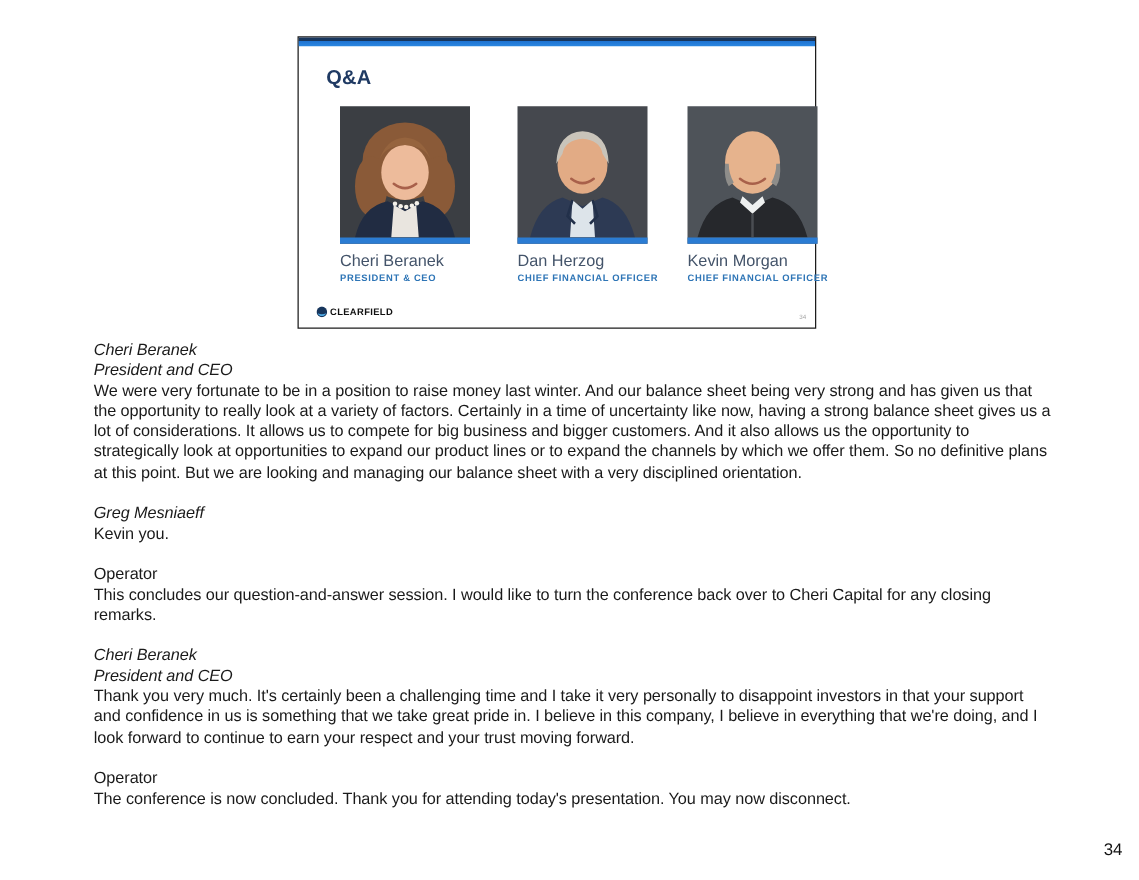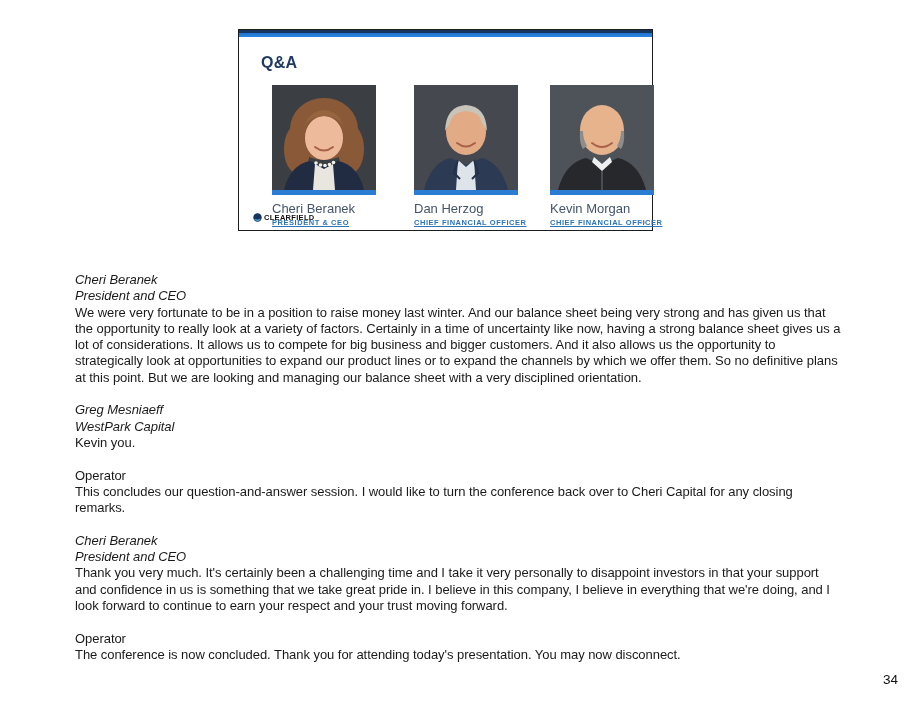--- a/index.html
+++ b/index.html
@@ -11,21 +11,21 @@
   }
   *{ margin:0; padding:0; box-sizing:border-box; }
   html,body{ background:#ffffff; }
   body{
     width:911px; height:704px; position:relative; overflow:hidden;
     font-family:"Liberation Sans", sans-serif; color:var(--ink);
   }
 
   
   .slide{
-    position:absolute; left:238px; top:29px; width:415px; height:202px;
+    position:absolute; left:238px; top:29px; width:415px; height:234px;
     background:#ffffff; border:1px solid #1c1c1c;
   }
   .slide-topbar{
     position:absolute; left:0; top:0; width:100%; height:7px;
     background:linear-gradient(to bottom, #17365d 0%, #17365d 42%, #1e73d2 42%, #2b87e0 100%);
   }
   .slide-title{
     position:absolute; left:22px; top:24px;
     font-size:16px; font-weight:bold; color:var(--navy); letter-spacing:0.2px;
   }
@@ -36,21 +36,21 @@
   .photo{
     width:104px; height:110px; overflow:hidden;
     border-bottom:5px solid var(--accent);
   }
   .photo svg{ display:block; width:104px; height:105px; }
   .person-name{
     margin-top:6px; font-size:13px; color:var(--name-color); white-space:nowrap;
   }
   .person-role{
     margin-top:2px; font-size:7.5px; font-weight:bold; color:var(--role-blue);
-    letter-spacing:0.55px; white-space:nowrap;text-decoration:underline;
+    letter-spacing:0.55px; white-space:nowrap;
   }
   .slide-footer{
     position:absolute; left:0; bottom:0; width:100%; height:24px;
   }
   .logo{ position:absolute; left:14px; bottom:8px; display:flex; align-items:flex-start; gap:2px; }
   .logo svg{ width:9px; height:9px; display:block; }
   .logo-text{ font-size:7.5px; font-weight:bold; color:#101010; letter-spacing:0.3px; }
   .slide-num{ position:absolute; right:7px; bottom:5px; font-size:5px; color:#a8a8a8; }
 
   
@@ -146,21 +146,20 @@
   <div class="transcript">
 
     <div class="block italic-speaker">
       <div class="speaker-line">Cheri Beranek</div>
       <div class="speaker-line">President and CEO</div>
       <div class="speech">We were very fortunate to be in a position to raise money last winter. And our balance sheet being very strong and has given us that the opportunity to really look at a variety of factors. Certainly in a time of uncertainty like now, having a strong balance sheet gives us a lot of considerations. It allows us to compete for big business and bigger customers. And it also allows us the opportunity to strategically look at opportunities to expand our product lines or to expand the channels by which we offer them. So no definitive plans at this point. But we are looking and managing our balance sheet with a very disciplined orientation.</div>
     </div>
 
     <div class="block italic-speaker">
       <div class="speaker-line">Greg Mesniaeff</div>
-      <div class="speaker-line">WestPark Capital</div>
       <div class="speech">Kevin you.</div>
     </div>
 
     <div class="block">
       <div class="speaker-line">Operator</div>
       <div class="speech">This concludes our question-and-answer session. I would like to turn the conference back over to Cheri Capital for any closing remarks.</div>
     </div>
 
     <div class="block italic-speaker">
       <div class="speaker-line">Cheri Beranek</div>

